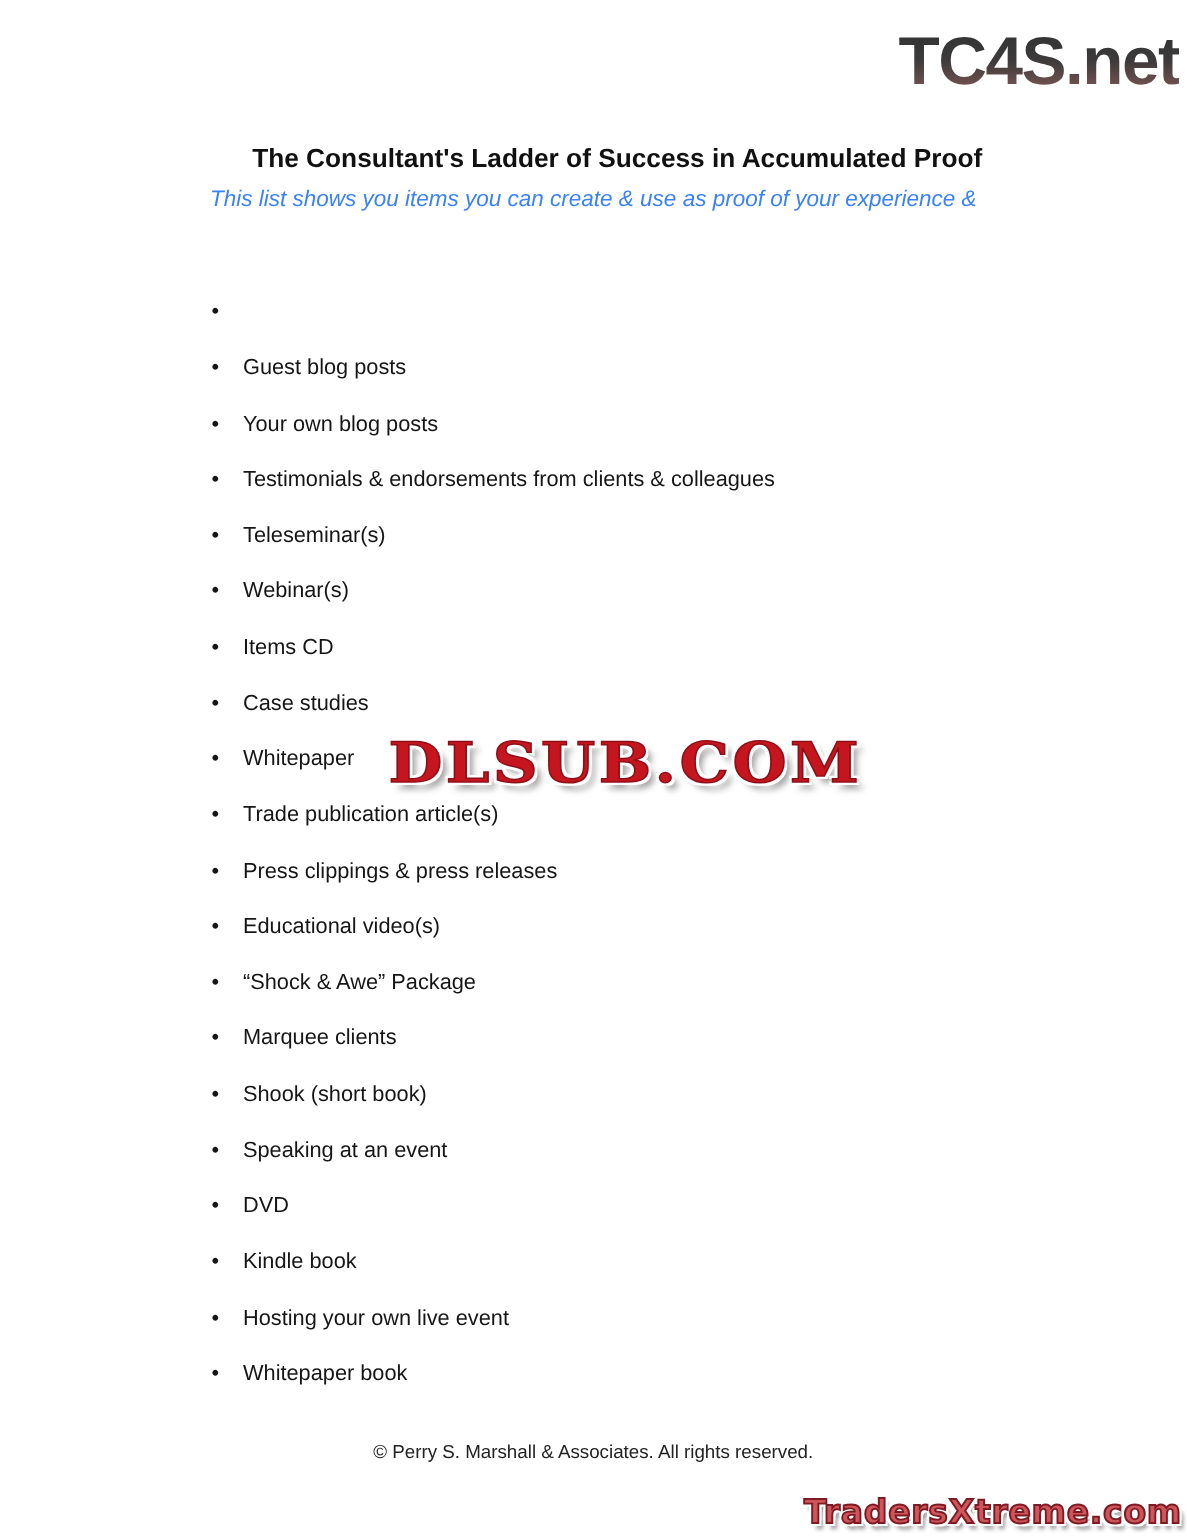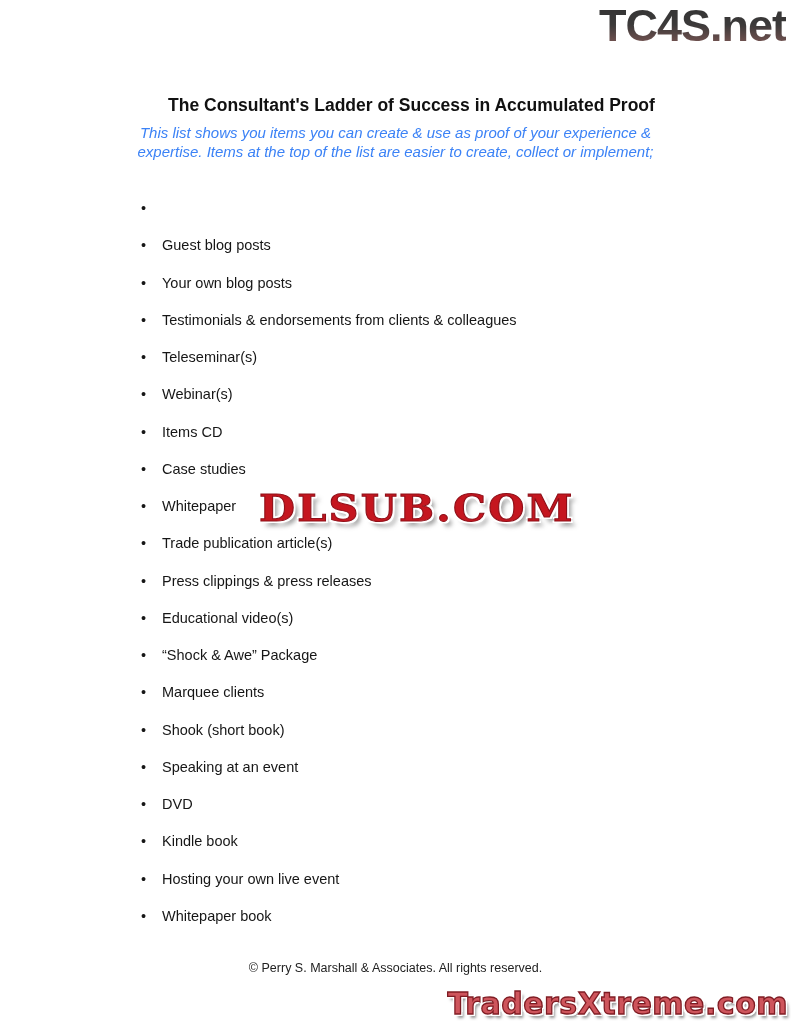--- a/index.html
+++ b/index.html
@@ -8,21 +8,21 @@
     background: #ffffff;
     font-family: "Liberation Sans", sans-serif;
     color: #1c1c1c;
     position: relative;
     overflow: hidden;
   }
 
   
   .top-logo {
     position: absolute;
-    top: 0px; right: 5px;
+    top: 15px; right: 5px;
     font-family: "Liberation Sans", sans-serif;
     font-weight: bold;
     font-size: 45px;
     letter-spacing: -1px;
     line-height: 52px;
     background: linear-gradient(to bottom, #343434 15%, #3c3a3a 48%, #6b4f4d 78%, #a08684 100%);
     -webkit-background-clip: text;
     background-clip: text;
     color: transparent;
     filter: drop-shadow(1px 1px 0px rgba(255,255,255,0.7));
@@ -100,42 +100,41 @@
     font-size: 12.5px;
     color: #222;
   }
 
   
   .bottom-logo {
     position: absolute;
     right: 3px; bottom: 3px;
     font-family: "DejaVu Sans", sans-serif;
     font-weight: bold;
-    font-size: 30px;
+    font-size: 22px;
     letter-spacing: 0.5px;
     color: #ce555c;
     -webkit-text-stroke: 1.3px #7e1b22;
     text-shadow:
       -2px -2px 0 #ffffff, 2px -2px 0 #ffffff,
       -2px 2px 0 #ffffff, 2px 2px 0 #ffffff,
       0 0 2px #ffffff,
       3px 4px 3px rgba(120,120,120,0.8);
     white-space: nowrap;
   }
 </style>
 </head>
 <body>
 
 <div class="top-logo">TC4S.net</div>
 
 <h1 class="title">The Consultant's Ladder of Success in Accumulated Proof</h1>
 
 <div class="intro">
   <div>This list shows you items you can create &amp; use as proof of your experience &amp;</div>
-  <div>expertise. Items at the top of the list are easier to create, collect or implement;</div>
 </div>
 
 <ul class="item-list">
   <li>
       <span class="bullet">•</span>
     </li>
   <li>
       <span class="bullet">•</span>
       <span>Guest blog posts</span>
     </li>

